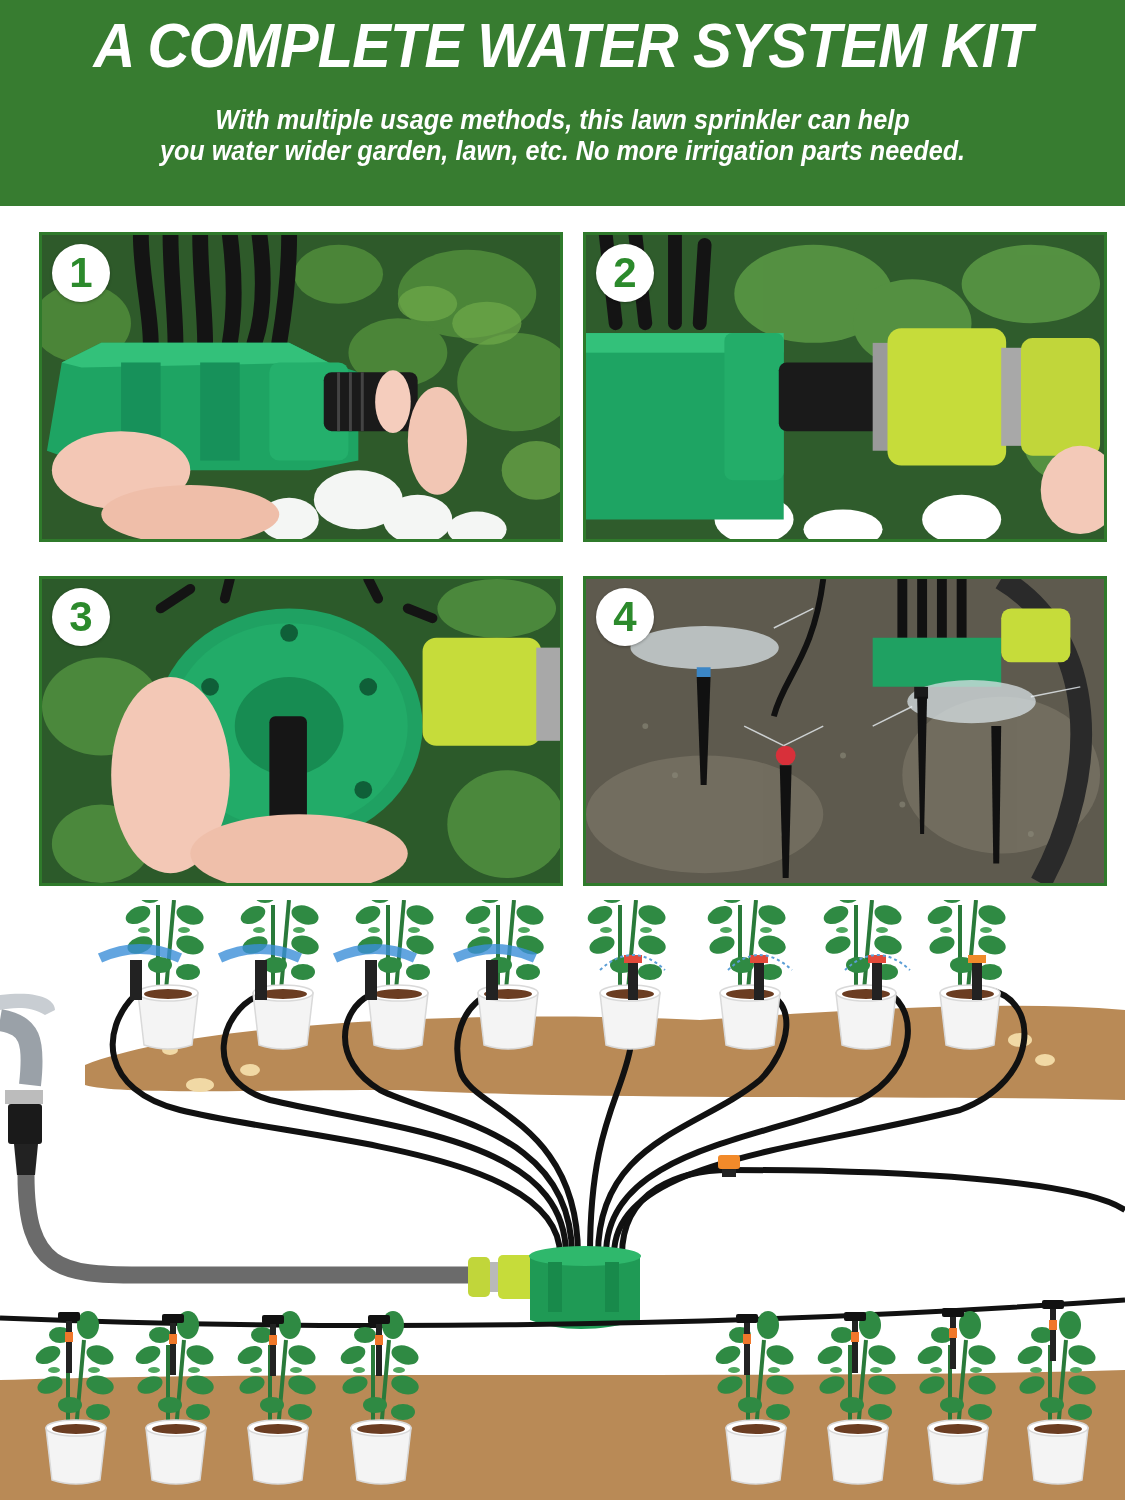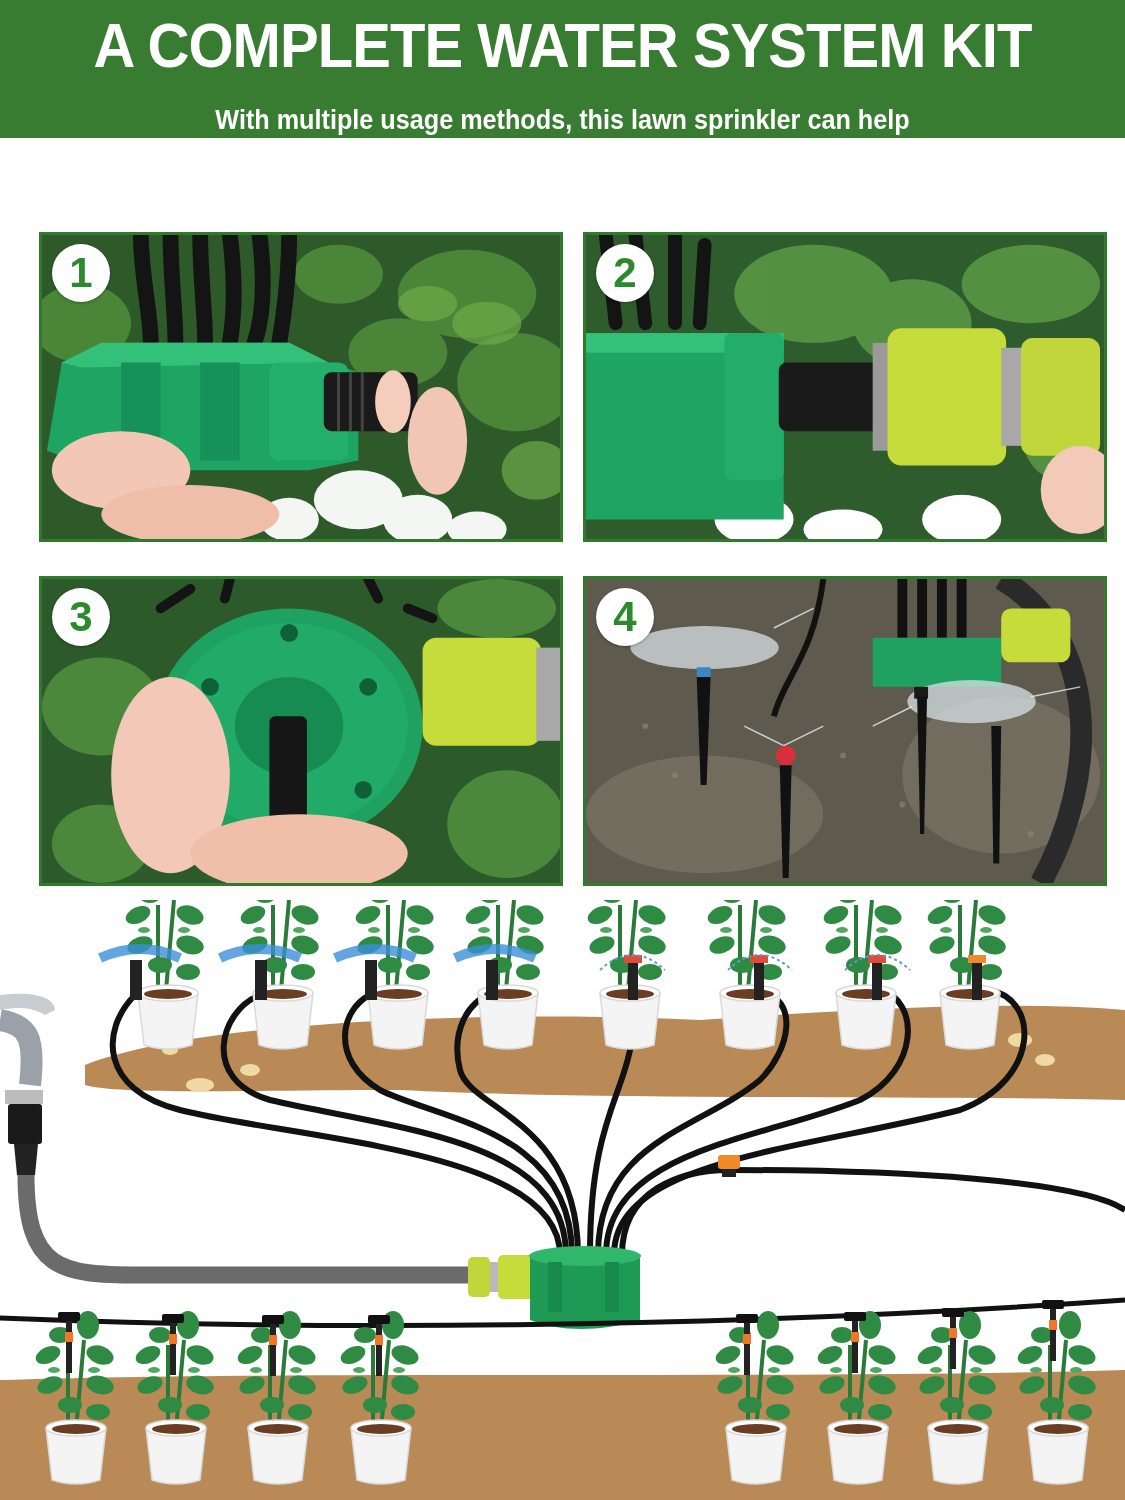--- a/index.html
+++ b/index.html
@@ -1,22 +1,22 @@
 <!DOCTYPE html>
 <html><head>
 <meta charset="utf-8">
 <style>
   * { box-sizing: border-box; margin: 0; padding: 0; }
   html, body { width: 1125px; height: 1500px; background: #ffffff; overflow: hidden; }
   body { font-family: "Liberation Sans", "DejaVu Sans", sans-serif; position: relative; }
 
   .header {
-    position: absolute; left: 0; top: 0; width: 1125px; height: 138px;
+    position: absolute; left: 0; top: 0; width: 1125px; height: 206px;
     background: #377c30;
-    text-align: center; color: #ffffff;
+    text-align: center; color: #ffffff; font-style: italic;
   }
   .header-title {
     position: absolute; left: 0; right: 0; top: 14px;
     font-size: 63px; font-weight: 700; letter-spacing: -1px;
     transform: scaleX(0.92); transform-origin: center;
     white-space: nowrap; line-height: 1;
   }
   .header-sub {
     position: absolute; left: 0; right: 0; top: 104px;
     font-size: 28px; font-weight: 700; line-height: 31px;

